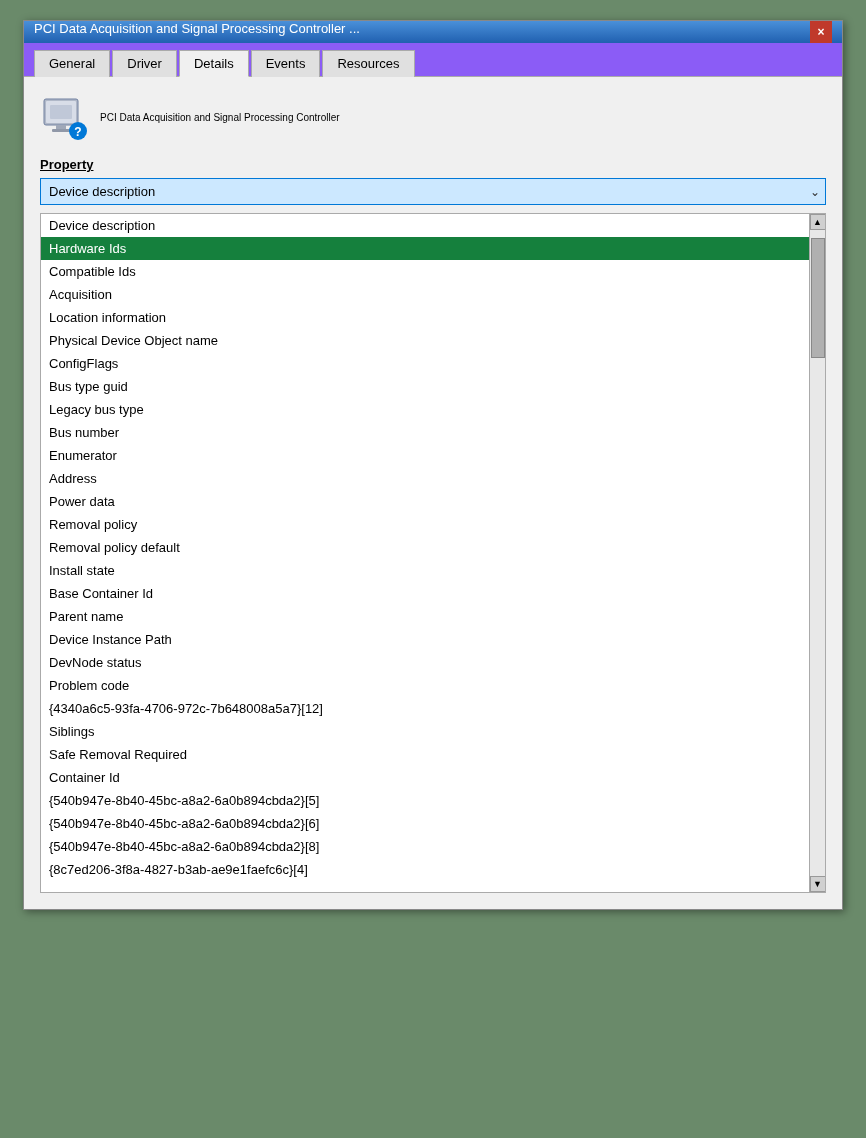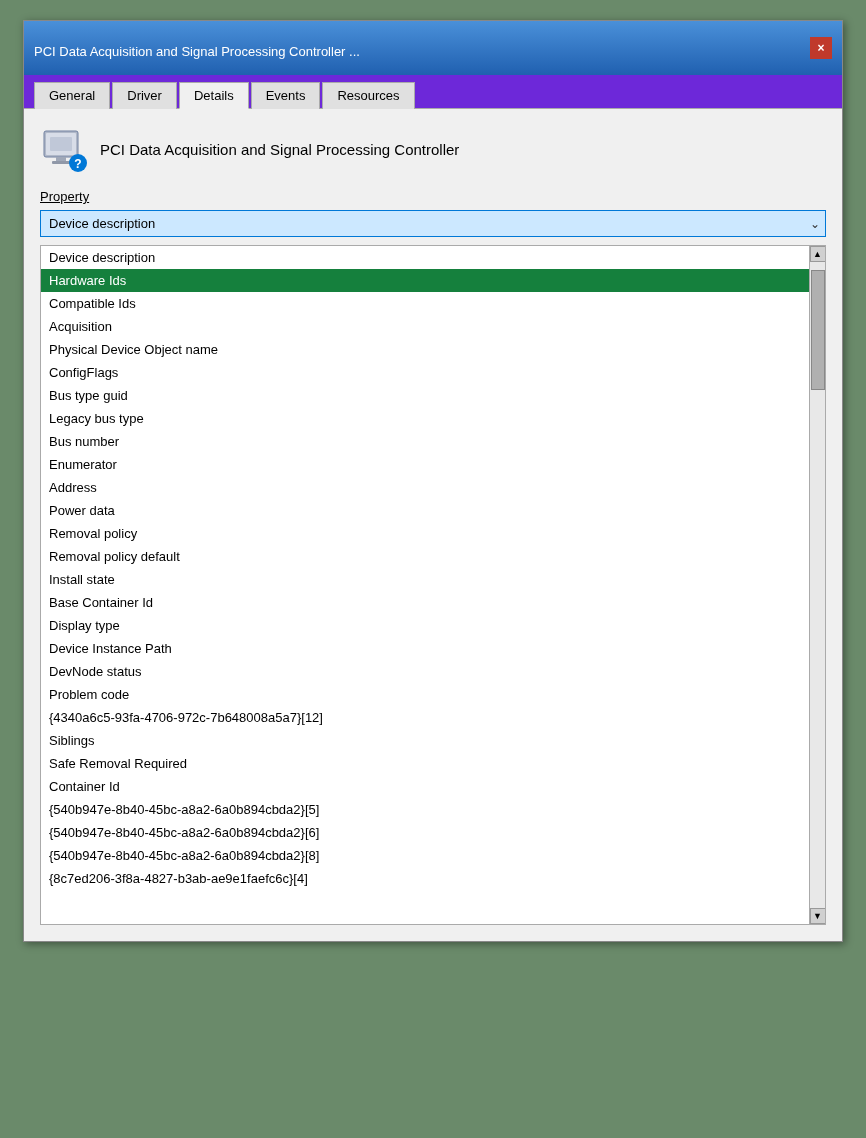--- a/index.html
+++ b/index.html
@@ -14,23 +14,23 @@
     }
     .window {
       width: 820px;
       background: #f0f0f0;
       border: 1px solid #888;
       box-shadow: 2px 2px 8px rgba(0,0,0,0.4);
     }
     .title-bar {
       background: linear-gradient(to bottom, #4a90d9, #2060b0);
       color: white;
-      padding: 16px 10px;
-      display: flex;
-      align-items: flex-end;
+      padding: 0 10px;
+      display: flex;
+      align-items: flex-start;
       justify-content: space-between;
       font-size: 13px;
       font-weight: normal;
     }
     .title-bar-title {
       font-size: 13px;
       color: white;
     }
     .close-button {
       background: #c0392b;
@@ -39,21 +39,21 @@
       width: 22px;
       height: 22px;
       cursor: pointer;
       font-size: 12px;
       font-weight: bold;
       display: flex;
       align-items: center;
       justify-content: center;
     }
     .tabs-bar {
-      background: #6d28d9;
+      background: #8b5cf6;
       padding: 6px 10px 0 10px;
       display: flex;
       gap: 0;
       border-bottom: 1px solid #aaa;
     }
     .tab {
       padding: 5px 14px;
       border: 1px solid #aaa;
       border-bottom: none;
       background: #e0e0e0;
@@ -83,25 +83,26 @@
       height: 48px;
       margin-right: 12px;
       position: relative;
       flex-shrink: 0;
     }
     .device-icon svg {
       width: 100%;
       height: 100%;
     }
     .device-name {
-      font-size: 15px;
+      font-size: 10px;
     }
     .property-label {
       font-size: 13px;
       margin-bottom: 6px;
+      font-weight: bold;
     }
     .property-label u {
       text-decoration: underline;
     }
     .dropdown-container {
       position: relative;
       margin-bottom: 8px;
     }
     .dropdown-select {
       width: 100%;
@@ -228,33 +229,34 @@
       <select class="dropdown-select"><option>Device description</option><option>Hardware Ids</option><option>Compatible Ids</option><option>ConfigFlags</option><option>Location information</option><option>Physical Device Object name</option><option>Capabilities</option><option>Bus type guid</option><option>Legacy bus type</option><option>Bus number</option><option>Enumerator</option><option>Address</option><option>Power data</option><option>Removal policy</option><option>Removal policy default</option><option>Install state</option><option>Base Container Id</option><option>Display name</option><option>Device Instance Path</option><option>DevNode status</option><option>Problem code</option><option>{4340a6c5-93fa-4706-972c-7b648008a5a7}[12]</option><option>Parent</option><option>Siblings</option><option>Safe Removal Required</option><option>Container Id</option><option>{540b947e-8b40-45bc-a8a2-6a0b894cbda2}[5]</option><option>{540b947e-8b40-45bc-a8a2-6a0b894cbda2}[6]</option><option>{540b947e-8b40-45bc-a8a2-6a0b894cbda2}[8]</option><option>{8c7ed206-3f8a-4827-b3ab-ae9e1faefc6c}[4]</option></select>
       <span class="dropdown-arrow">⌄</span>
     </div>
 
     <div class="listbox-wrapper">
       <div class="listbox" id="listbox">
       <div class="list-item">Device description</div>
           <div class="list-item selected">Hardware Ids</div>
           <div class="list-item">Compatible Ids</div>
           <div class="list-item">Acquisition</div>
+          <div class="list-item">Location information</div>
           <div class="list-item">Physical Device Object name</div>
           <div class="list-item">ConfigFlags</div>
           <div class="list-item">Bus type guid</div>
           <div class="list-item">Legacy bus type</div>
           <div class="list-item">Bus number</div>
           <div class="list-item">Enumerator</div>
           <div class="list-item">Address</div>
           <div class="list-item">Power data</div>
           <div class="list-item">Removal policy</div>
           <div class="list-item">Removal policy default</div>
           <div class="list-item">Install state</div>
           <div class="list-item">Base Container Id</div>
-          <div class="list-item">Display type</div>
+          <div class="list-item">Parent name</div>
           <div class="list-item">Device Instance Path</div>
           <div class="list-item">DevNode status</div>
           <div class="list-item">Problem code</div>
           <div class="list-item">{4340a6c5-93fa-4706-972c-7b648008a5a7}[12]</div>
           <div class="list-item">Siblings</div>
           <div class="list-item">Safe Removal Required</div>
           <div class="list-item">Container Id</div>
           <div class="list-item">{540b947e-8b40-45bc-a8a2-6a0b894cbda2}[5]</div>
           <div class="list-item">{540b947e-8b40-45bc-a8a2-6a0b894cbda2}[6]</div>
           <div class="list-item">{540b947e-8b40-45bc-a8a2-6a0b894cbda2}[8]</div>

